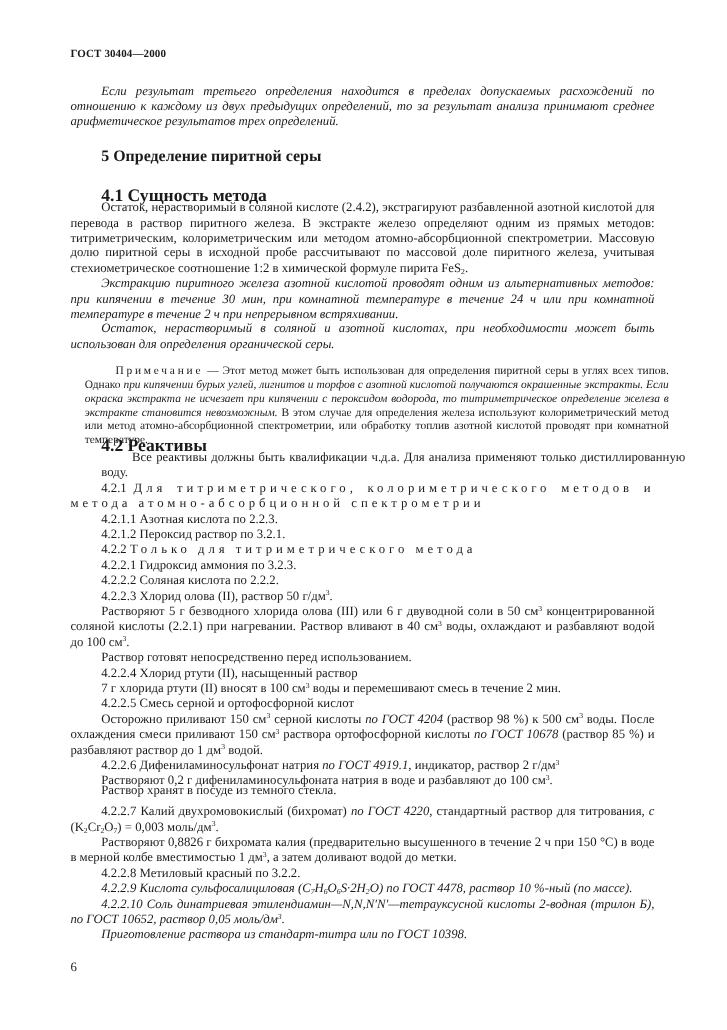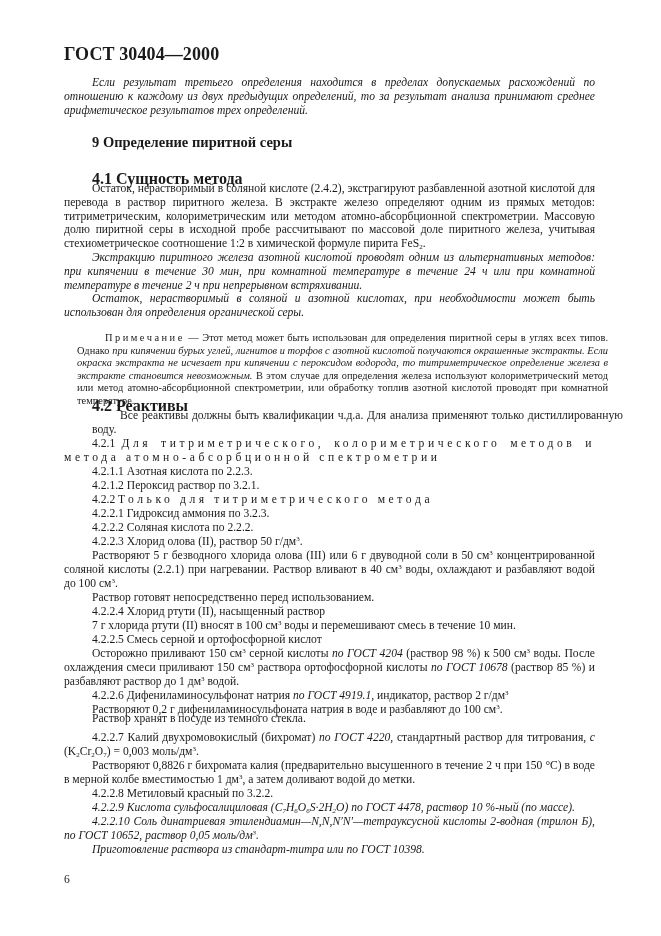--- a/index.html
+++ b/index.html
@@ -1,37 +1,37 @@
 <!DOCTYPE html>
 <html><head>
   <meta charset="utf-8">
   <style>
     html, body { margin: 0; padding: 0; background: #ffffff; }
     body { width: 661px; height: 936px; position: relative; overflow: hidden;
            font-family: "Liberation Serif", "DejaVu Serif", serif; color: #1a1a1a; }
-    .hdr { position: absolute; left: 64px; top: 44px; font-weight: bold; font-size: 18px; letter-spacing: 0.1px; }
+    .hdr { position: absolute; left: 64px; top: 44px; font-weight: bold; font-size: 10px; letter-spacing: 0.1px; }
     .blk { position: absolute; left: 64px; width: 531px; font-size: 11.6px; line-height: 13.8px; text-align: justify; }
     .ind { text-indent: 28px; }
     .it { font-style: italic; }
     .sp { letter-spacing: 3.6px; }
     .h4 { position: absolute; left: 92px; font-weight: bold; font-size: 14.5px; }
     .h41 { position: absolute; left: 92px; font-weight: bold; font-size: 16px; }
     .note { font-size: 10.4px; line-height: 12.6px; margin-left: 13px; }
     .pno { position: absolute; left: 64px; top: 830px; font-size: 11.6px; }
     sup { font-size: 7px; vertical-align: 4px; line-height: 0; }
     sub { font-size: 7px; vertical-align: -2px; line-height: 0; }
   </style>
 </head>
 <body>
 
 <div class="hdr">ГОСТ 30404—2000</div>
 
 <div class="blk ind it" style="top:76px;">Если результат третьего определения находится в пределах допускаемых расхождений по отношению к каждому из двух предыдущих определений, то за результат анализа принимают среднее арифметическое результатов трех определений.</div>
 
-<div class="h4" style="top:134px;">9 Определение пиритной серы</div>
+<div class="h4" style="top:134px;">5 Определение пиритной серы</div>
 
 <div class="h41" style="top:170px;">4.1 Сущность метода</div>
 
 <div class="blk ind" style="top:182px;"><span>Остаток, нерастворимый в соляной кислоте (2.4.2), экстрагируют разбавленной азотной кислотой для перевода в раствор пиритного железа. В экстракте железо определяют одним из прямых методов: титриметрическим, колориметрическим или методом атомно-абсорбционной спектрометрии. Массовую долю пиритной серы в исходной пробе рассчитывают по массовой доле пиритного железа, учитывая стехиометрическое соотношение 1:2 в химической формуле пирита FeS</span><sub>2</sub><span>.</span></div>
 
 <div class="blk ind it" style="top:251px;">Экстракцию пиритного железа азотной кислотой проводят одним из альтернативных методов: при кипячении в течение 30 мин, при комнатной температуре в течение 24 ч или при комнатной температуре в течение 2 ч при непрерывном встряхивании.</div>
 
 <div class="blk ind it" style="top:292px;">Остаток, нерастворимый в соляной и азотной кислотах, при необходимости может быть использован для определения органической серы.</div>
 
 <div class="blk ind note" style="top:332px;"><span class="sp" style="letter-spacing:2.5px;">Примечание</span><span> — Этот метод может быть использован для определения пиритной серы в углях всех типов. Однако </span><span class="it">при кипячении бурых углей, лигнитов и торфов с азотной кислотой получаются окрашенные экстракты. Если окраска экстракта не исчезает при кипячении с пероксидом водорода, то титриметрическое определение железа в экстракте становится невозможным.</span><span> В этом случае для определения железа используют колориметрический метод или метод атомно-абсорбционной спектрометрии, или обработку топлив азотной кислотой проводят при комнатной температуре.</span></div>
@@ -46,21 +46,21 @@
 <div class="blk ind" style="top:479px;">4.2.1.2  Пероксид раствор по 3.2.1.</div>
 <div class="blk ind" style="top:493px;"><span>4.2.2</span> <span class="sp">Только для титриметрического метода</span></div>
 <div class="blk ind" style="top:507px;">4.2.2.1  Гидроксид аммония по 3.2.3.</div>
 <div class="blk ind" style="top:521px;">4.2.2.2  Соляная кислота по 2.2.2.</div>
 <div class="blk ind" style="top:535px;"><span>4.2.2.3  Хлорид олова (II), раствор 50 г/дм</span><sup>3</sup>.</div>
 
 <div class="blk ind" style="top:549px;"><span>Растворяют 5 г безводного хлорида олова (III) или 6 г двуводной соли в 50 см</span><sup>3</sup><span> концентрированной соляной кислоты (2.2.1) при нагревании. Раствор вливают в 40 см</span><sup>3</sup><span> воды, охлаждают и разбавляют водой до 100 см</span><sup>3</sup>.</div>
 
 <div class="blk ind" style="top:591px;">Раствор готовят непосредственно перед использованием.</div>
 <div class="blk ind" style="top:605px;">4.2.2.4  Хлорид ртути (II), насыщенный раствор</div>
-<div class="blk ind" style="top:619px;"><span>7 г хлорида ртути (II) вносят в 100 см</span><sup>3</sup><span> воды и перемешивают смесь в течение 10 мин.</span></div>
+<div class="blk ind" style="top:619px;"><span>7 г хлорида ртути (II) вносят в 100 см</span><sup>3</sup><span> воды и перемешивают смесь в течение 2 мин.</span></div>
 <div class="blk ind" style="top:633px;">4.2.2.5  Смесь серной и ортофосфорной кислот</div>
 
 <div class="blk ind" style="top:647px;"><span>Осторожно приливают 150 см</span><sup>3</sup><span> серной кислоты </span><span class="it">по ГОСТ 4204</span><span> (раствор 98 %) к 500 см</span><sup>3</sup><span> воды. После охлаждения смеси приливают 150 см</span><sup>3</sup><span> раствора ортофосфорной кислоты </span><span class="it">по ГОСТ 10678</span><span> (раствор 85 %) и разбавляют раствор до 1 дм</span><sup>3</sup><span> водой.</span></div>
 
 <div class="blk ind" style="top:689px;"><span>4.2.2.6  Дифениламиносульфонат натрия </span><span class="it">по ГОСТ 4919.1</span><span>, индикатор, раствор 2 г/дм</span><sup>3</sup></div>
 <div class="blk ind" style="top:703px;"><span>Растворяют 0,2 г дифениламиносульфоната натрия в воде и разбавляют до 100 см</span><sup>3</sup>.</div>
 <div class="blk ind" style="top:712px;">Раствор хранят в посуде из темного стекла.</div>
 
 <div class="blk ind" style="top:731px;"><span>4.2.2.7  Калий двухромовокислый (бихромат) </span><span class="it">по ГОСТ 4220</span><span>, стандартный раствор для титрования, </span><span class="it">c</span><span> (K</span><sub>2</sub><span>Cr</span><sub>2</sub><span>O</span><sub>7</sub><span>) = 0,003 моль/дм</span><sup>3</sup>.</div>
 

